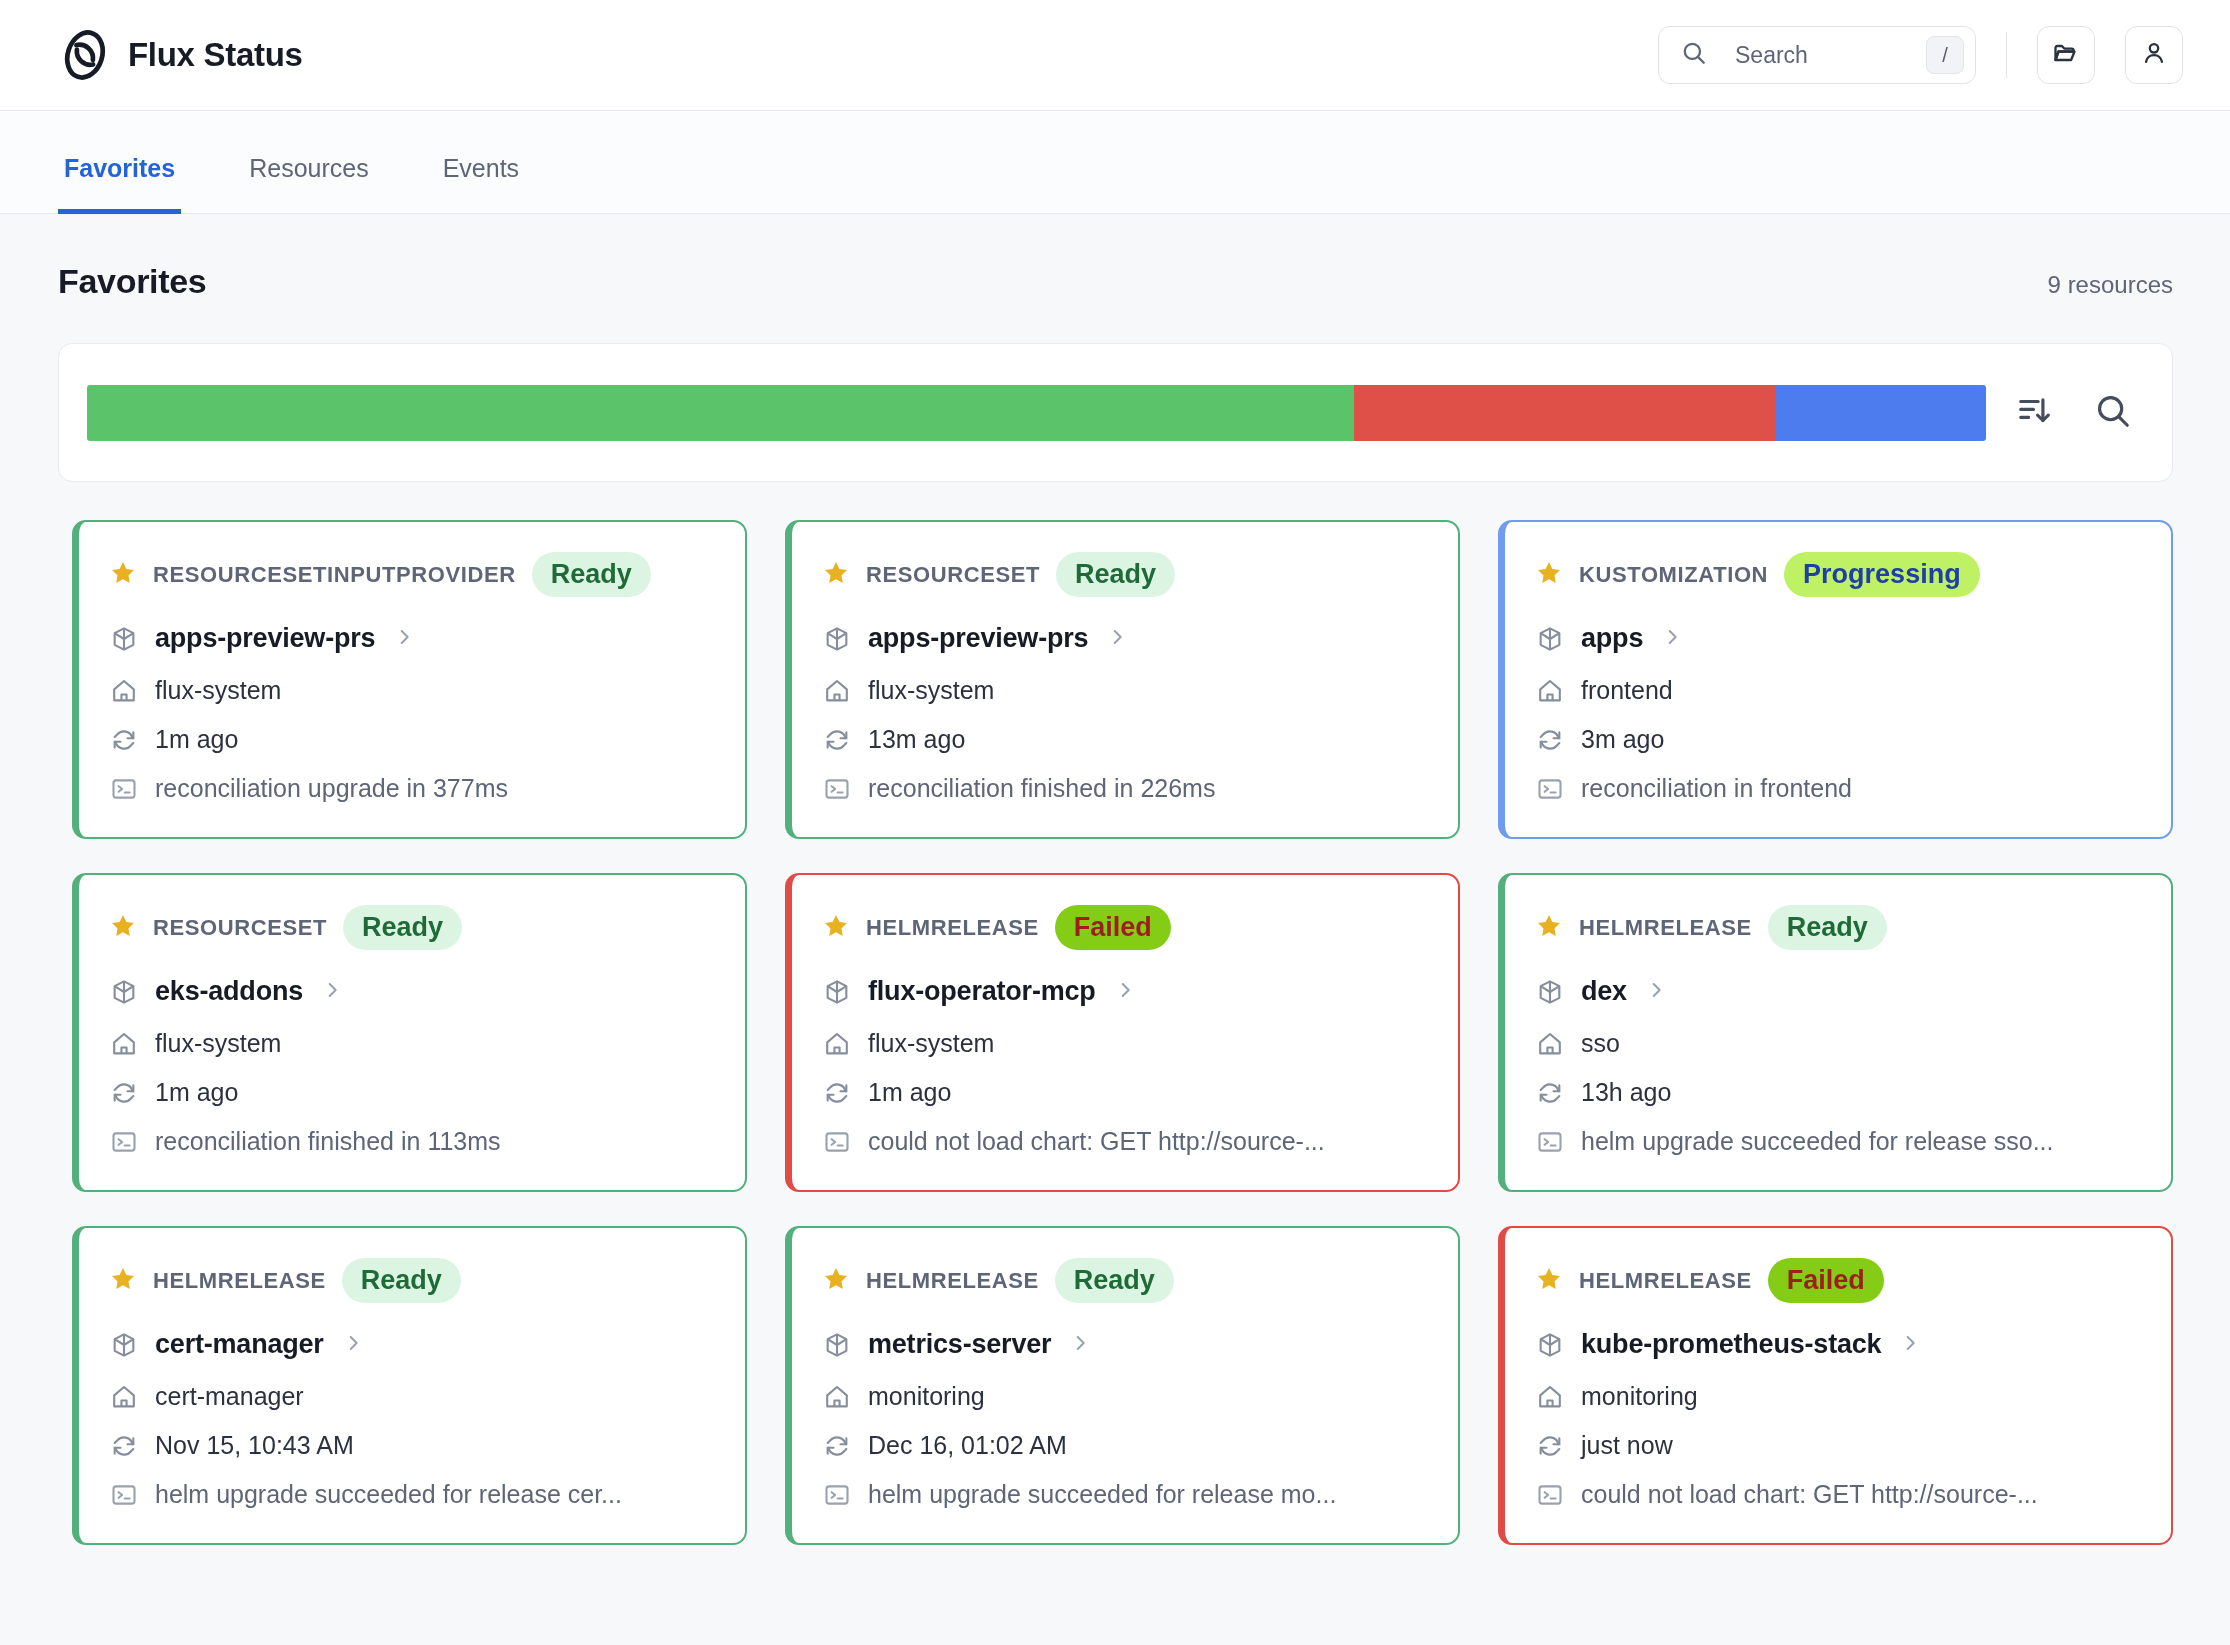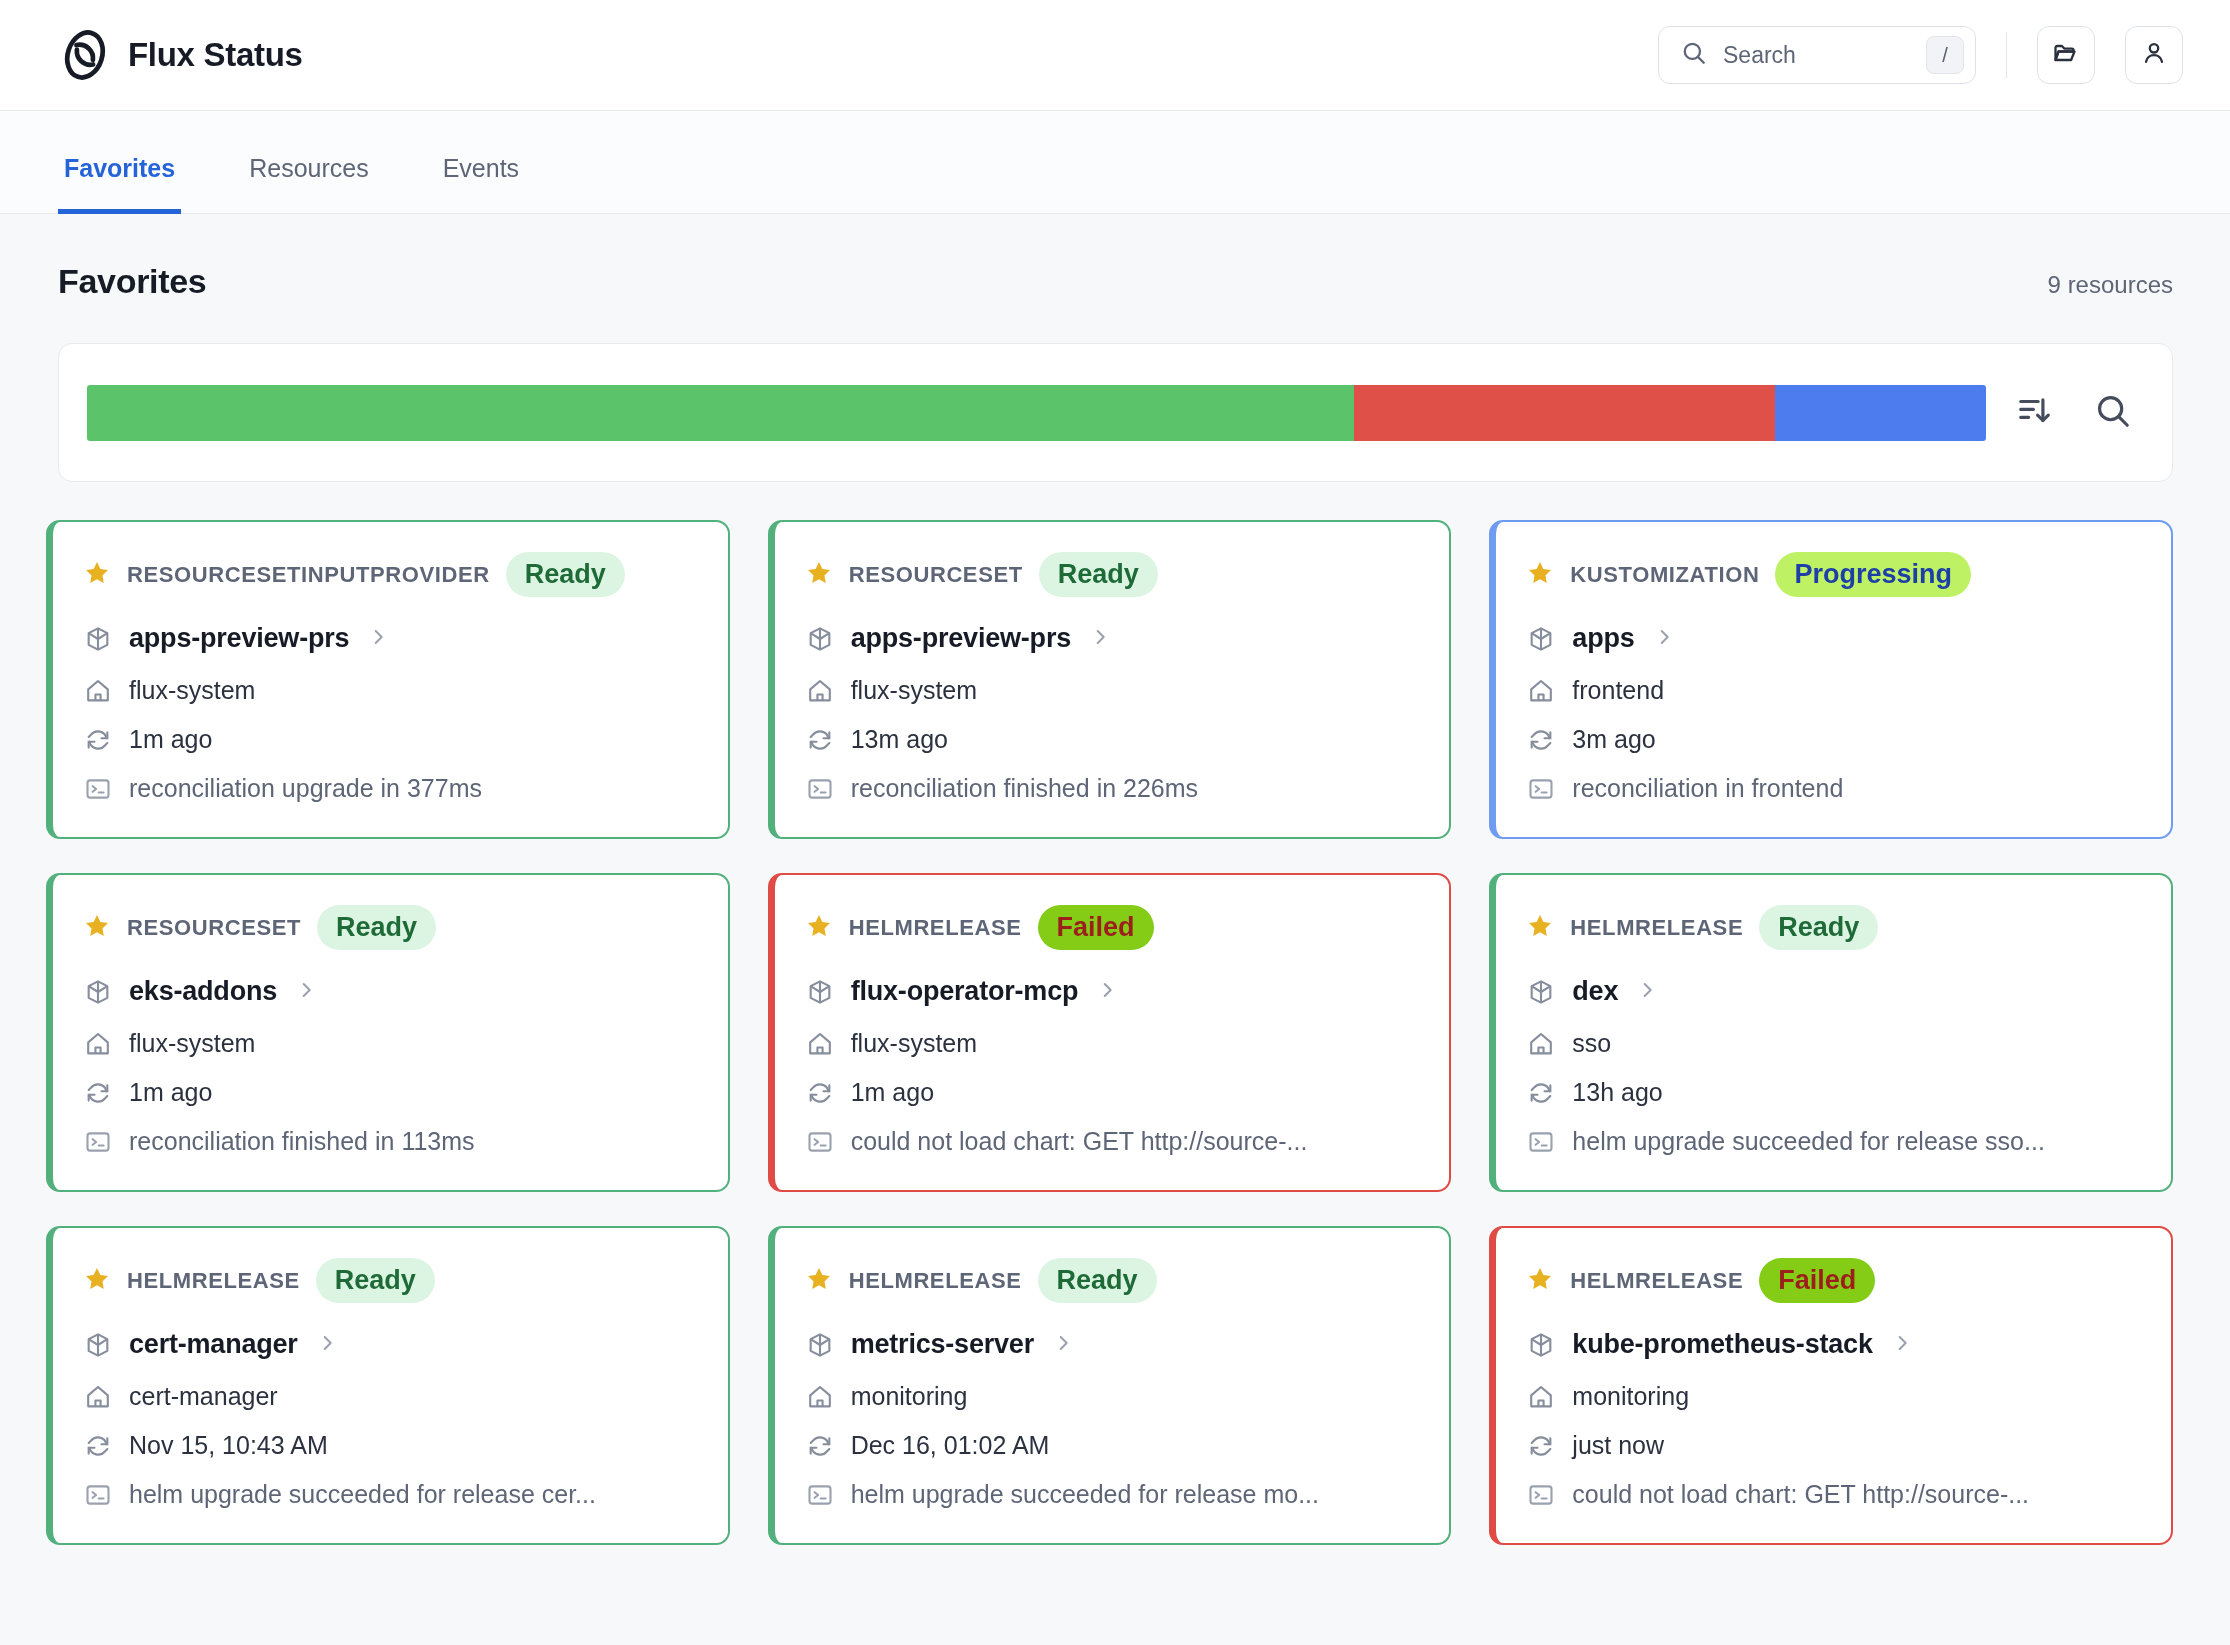--- a/index.html
+++ b/index.html
@@ -22,21 +22,21 @@
   .brand { display: flex; align-items: center; gap: 16px; }
   .brand-logo { width: 54px; height: 54px; display: block; }
   .brand-title { font-size: 33px; font-weight: bold; letter-spacing: -0.3px; color: #161b26; }
 
   .topbar-right { margin-left: auto; display: flex; align-items: center; gap: 30px; }
   .searchbox {
     width: 318px; height: 58px;
     border: 1px solid #dfe3e8; border-radius: 12px;
     background: #fff;
     display: flex; align-items: center;
-    padding: 0 11px 0 22px; gap: 16px;
+    padding: 0 11px 0 22px; gap: 28px;
   }
   .searchbox .mag { flex: none; }
   .search-ph { font-size: 23px; color: #5d6577; flex: 1; }
   .slash-key {
     width: 38px; height: 38px; border-radius: 8px;
     background: #f1f3f6; border: 1px solid #e2e5ea;
     display: flex; align-items: center; justify-content: center;
     font-size: 20px; color: #596074;
   }
   .divider-v { width: 1px; height: 46px; background: #e2e5ea; }
@@ -84,21 +84,21 @@
     display: flex; overflow: hidden;
   }
   .seg { height: 100%; }
   .panel-actions { display: flex; align-items: center; gap: 40px; padding-right: 10px; }
 
   
   .grid {
     display: grid;
     grid-template-columns: repeat(3, 1fr);
     gap: 34px 38px;
-    padding: 38px 58px 40px 46px;
+    padding: 38px 58px 40px 72px;
   }
   .card {
     background: #fff;
     border: 2px solid #8ed3a4;
     border-left-width: 7px;
     border-radius: 14px;
     padding: 30px 32px 34px 30px;
     min-height: 306px;
   }
   .card.s-ready    { border-color: #52b07d; }

